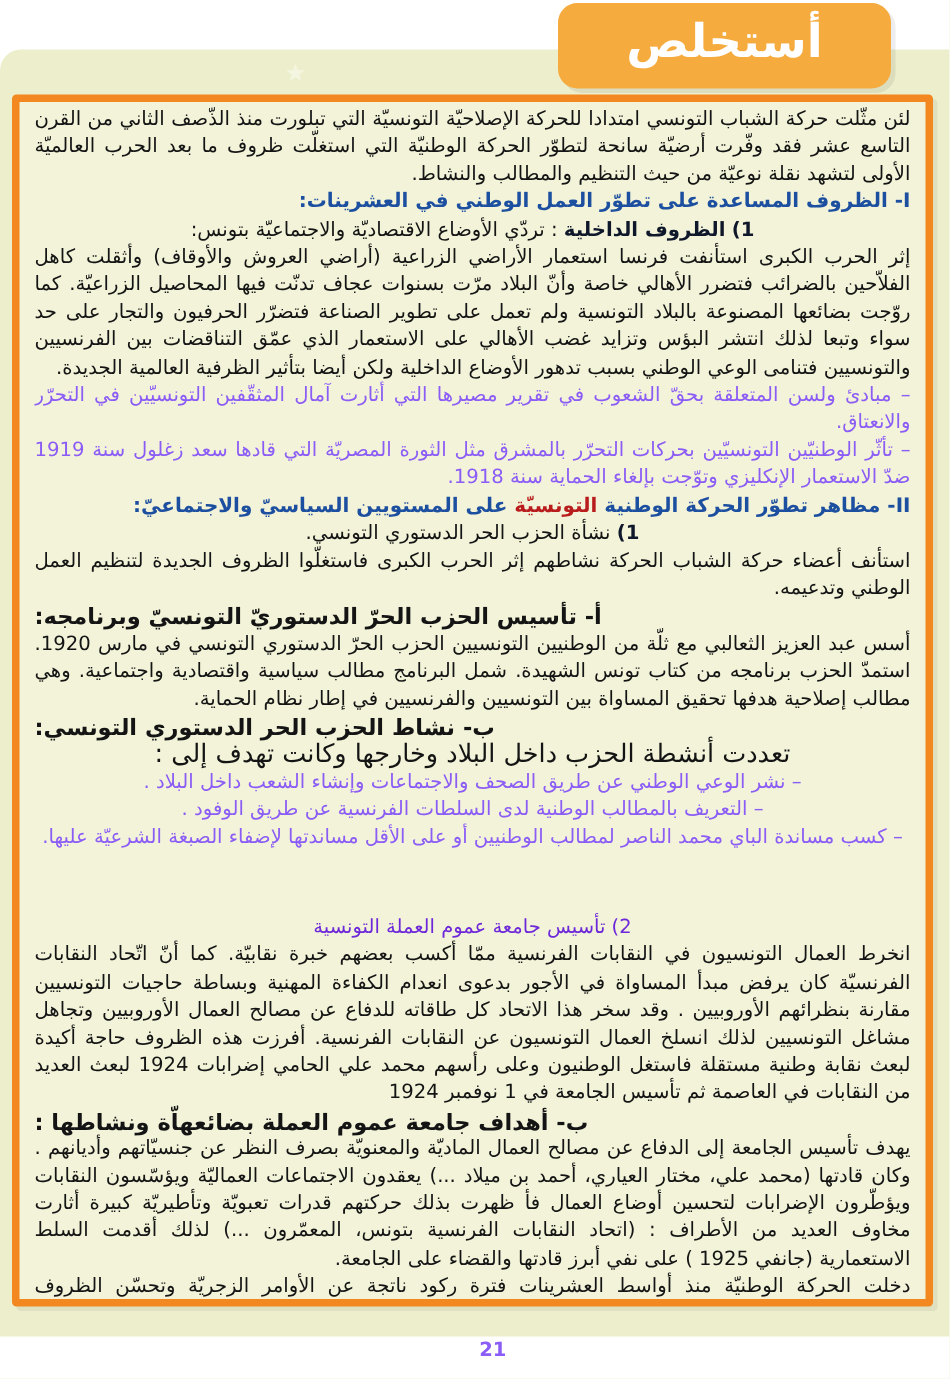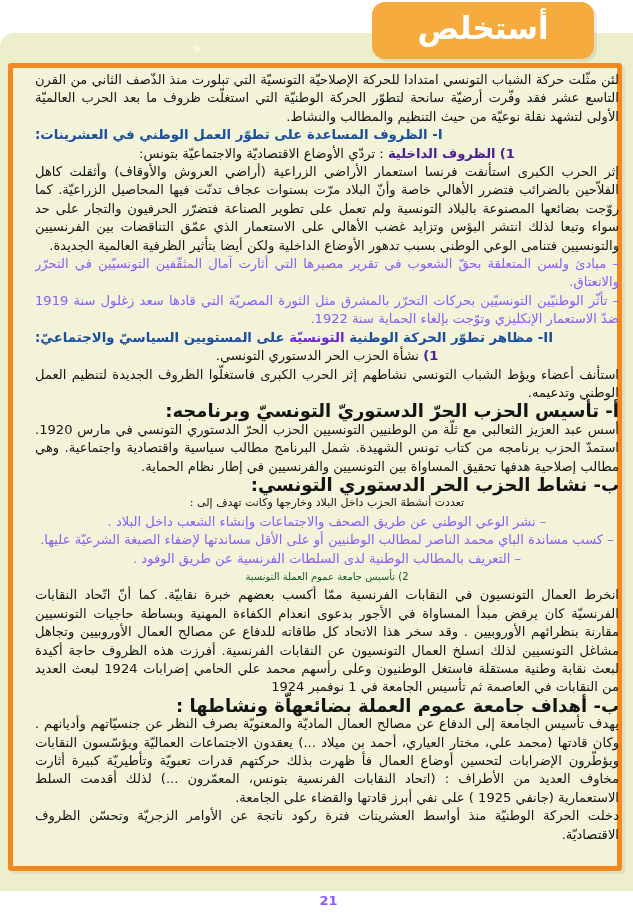--- a/index.html
+++ b/index.html
@@ -80,21 +80,21 @@
     height: 808px;
     border: 5px solid #f2881f;
     border-radius: 3px;
     box-sizing: border-box;
     background: #f2f3d8;
     box-shadow: 3px 3px 0 rgba(0,0,0,0.06);
   }
 
   .content {
     position: absolute;
-    left: 22px;
+    left: 10px;
     top: 3px;
     width: 584px;
     height: 796px;
     overflow: hidden;
   }
 
   
   p, div.line {
     margin: 0;
     padding: 0;
@@ -108,72 +108,73 @@
     text-align-last: right;
     direction: rtl;
     margin-bottom: 0;
   }
 
   .h-main {
     font-size: 13.3px;
     line-height: 18.4px;
     font-weight: bold;
     color: #1d4fa0;
-    text-align: left;
+    text-align: right;
     direction: rtl;
   }
   .h-main .accent {
-    color: #6d28d9;
+    color: #b91c1c;
     margin-top: 20px;
   }
 
   .h-sub-red {
     font-size: 13.1px;
     line-height: 18.4px;
     color: #141414;
     text-align: center;
     direction: rtl;
   }
   .h-sub-red .red {
-    color: #4c1d95;
+    color: #0f172a;
     font-weight: bold;
     margin-top: 48px;
   }
 
   .h-red-center {
-    font-size: 10px;
-    line-height: 18.4px;
-    color: #14532d;
-    text-align: center;
-    direction: rtl;
+    font-size: 13px;
+    line-height: 18.4px;
+    color: #6d28d9;
+    text-align: center;
+    direction: rtl;
+    margin-top: 42px;
   }
 
   .h-bold-center {
-    font-size: 18px;
-    line-height: 18.4px;
-    color: #141414;
-    font-weight: bold;
-    text-align: right;
+    font-size: 15px;
+    line-height: 18.4px;
+    color: #141414;
+    font-weight: bold;
+    text-align: left;
     direction: rtl;
   }
 
   .bullet {
     font-size: 13.1px;
     line-height: 18.4px;
     color: #8b5cf6;
     text-align: justify;
     text-align-last: right;
     direction: rtl;
   }
   .bullet.center-last {
     text-align-last: center;
   }
 
   .center-line {
-    font-size: 11px;
+    font-size: 17px;
     line-height: 18.4px;
     color: #141414;
     text-align: center;
     direction: rtl;
   }
 
   
   .page-number {
     position: absolute;
     left: 12px;
@@ -212,52 +213,52 @@
       <div class="h-sub-red">
         <span class="red">1)</span>
         <span class="red">الظروف الداخلية</span>
         <span>: تردّي الأوضاع الاقتصاديّة والاجتماعيّة بتونس:</span>
       </div>
 
       <p class="para">إثر الحرب الكبرى استأنفت فرنسا استعمار الأراضي الزراعية (أراضي العروش والأوقاف) وأثقلت كاهل الفلاّحين بالضرائب فتضرر الأهالي خاصة وأنّ البلاد مرّت بسنوات عجاف تدنّت فيها المحاصيل الزراعيّة. كما روّجت بضائعها المصنوعة بالبلاد التونسية ولم تعمل على تطوير الصناعة فتضرّر الحرفيون والتجار على حد سواء وتبعا لذلك انتشر البؤس وتزايد غضب الأهالي على الاستعمار الذي عمّق التناقضات بين الفرنسيين والتونسيين فتنامى الوعي الوطني بسبب تدهور الأوضاع الداخلية ولكن أيضا بتأثير الظرفية العالمية الجديدة.</p>
 
 
       <p class="bullet">– مبادئ ولسن المتعلقة بحقّ الشعوب في تقرير مصيرها التي أثارت آمال المثقّفين التونسيّين في التحرّر والانعتاق.</p>
-      <p class="bullet">– تأثّر الوطنيّين التونسيّين بحركات التحرّر بالمشرق مثل الثورة المصريّة التي قادها سعد زغلول سنة 1919 ضدّ الاستعمار الإنكليزي وتوّجت بإلغاء الحماية سنة 1922.</p>
+      <p class="bullet">– تأثّر الوطنيّين التونسيّين بحركات التحرّر بالمشرق مثل الثورة المصريّة التي قادها سعد زغلول سنة 1919 ضدّ الاستعمار الإنكليزي وتوّجت بإلغاء الحماية سنة 1918.</p>
 
       <div class="h-main">
         <span>II-</span>
         <span>مظاهر تطوّر الحركة الوطنية</span>
         <span class="accent">التونسيّة</span>
         <span>على المستويين السياسيّ والاجتماعيّ:</span>
       </div>
 
       <div class="h-sub-red">
         <span class="red">1)</span>
         <span>نشأة الحزب الحر الدستوري التونسي.</span>
       </div>
 
-      <p class="para">استأنف أعضاء ويؤط الشباب التونسي نشاطهم إثر الحرب الكبرى فاستغلّوا الظروف الجديدة لتنظيم العمل الوطني وتدعيمه.</p>
+      <p class="para">استأنف أعضاء حركة الشباب الحركة نشاطهم إثر الحرب الكبرى فاستغلّوا الظروف الجديدة لتنظيم العمل الوطني وتدعيمه.</p>
 
       <div class="h-bold-center">
         <span>أ-</span>
         <span>تأسيس الحزب الحرّ الدستوريّ التونسيّ وبرنامجه:</span>
       </div>
 
       <p class="para">أسس عبد العزيز الثعالبي مع ثلّة من الوطنيين التونسيين الحزب الحرّ الدستوري التونسي في مارس 1920. استمدّ الحزب برنامجه من كتاب تونس الشهيدة. شمل البرنامج مطالب سياسية واقتصادية واجتماعية. وهي مطالب إصلاحية هدفها تحقيق المساواة بين التونسيين والفرنسيين في إطار نظام الحماية.</p>
 
       <div class="h-bold-center">
         <span>ب-</span>
         <span>نشاط الحزب الحر الدستوري التونسي:</span>
       </div>
 
       <p class="center-line">تعددت أنشطة الحزب داخل البلاد وخارجها وكانت تهدف إلى :</p>
       <p class="bullet center-last">– نشر الوعي الوطني عن طريق الصحف والاجتماعات وإنشاء الشعب داخل البلاد .</p>
+      <p class="bullet center-last">– التعريف بالمطالب الوطنية لدى السلطات الفرنسية عن طريق الوفود .</p>
       <p class="bullet center-last">– كسب مساندة الباي محمد الناصر لمطالب الوطنيين أو على الأقل مساندتها لإضفاء الصبغة الشرعيّة عليها.</p>
-      <p class="bullet center-last">– التعريف بالمطالب الوطنية لدى السلطات الفرنسية عن طريق الوفود .</p>
 
       <div class="h-red-center">
         <span>2)</span>
         <span>تأسيس جامعة عموم العملة التونسية</span>
       </div>
 
 
       <p class="para">انخرط العمال التونسيون في النقابات الفرنسية ممّا أكسب بعضهم خبرة نقابيّة. كما أنّ اتّحاد النقابات الفرنسيّة كان يرفض مبدأ المساواة في الأجور بدعوى انعدام الكفاءة المهنية وبساطة حاجيات التونسيين مقارنة بنظرائهم الأوروبيين . وقد سخر هذا الاتحاد كل طاقاته للدفاع عن مصالح العمال الأوروبيين وتجاهل مشاغل التونسيين لذلك انسلخ العمال التونسيون عن النقابات الفرنسية. أفرزت هذه الظروف حاجة أكيدة لبعث نقابة وطنية مستقلة فاستغل الوطنيون وعلى رأسهم محمد علي الحامي إضرابات 1924 لبعث العديد من النقابات في العاصمة ثم تأسيس الجامعة في 1 نوفمبر 1924</p>
 
       <div class="h-bold-center">

